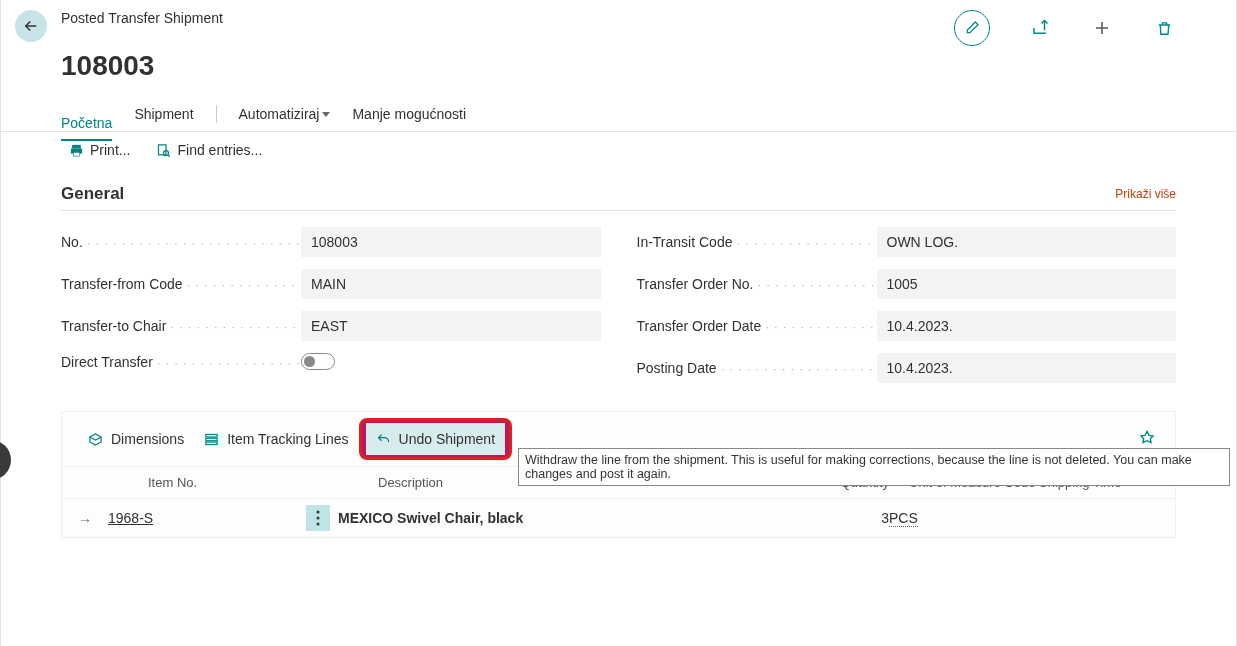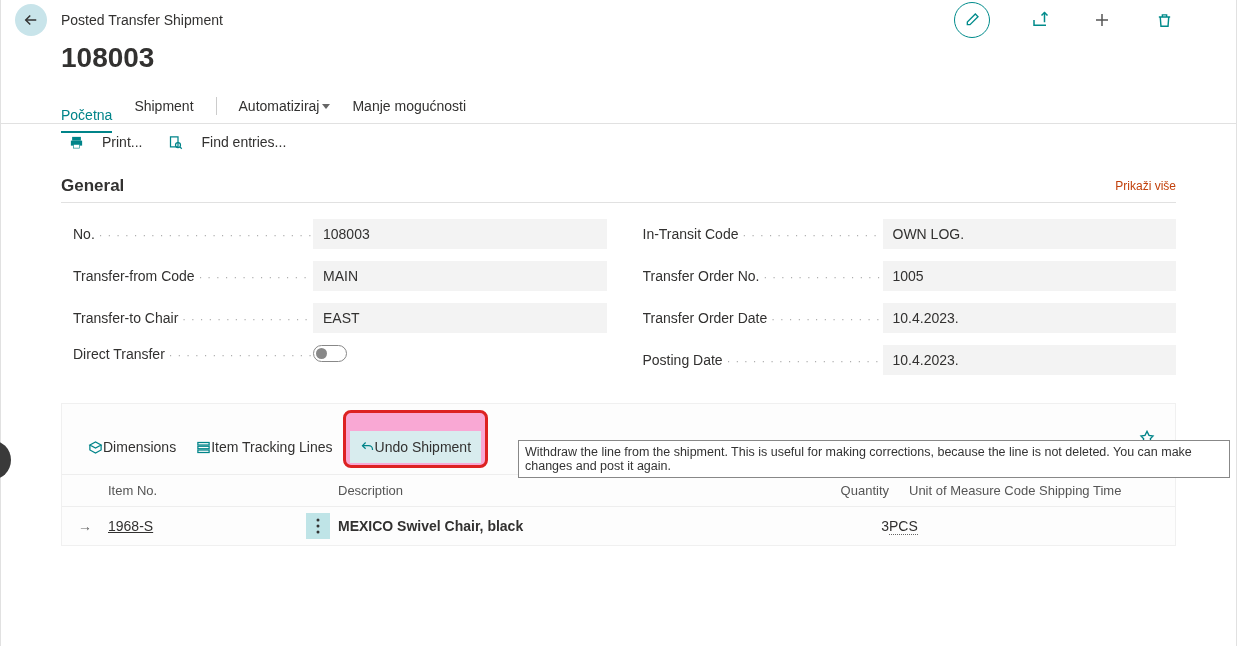--- a/index.html
+++ b/index.html
@@ -1,72 +1,72 @@
 <!DOCTYPE html>
 <html><head>
 <meta charset="utf-8">
 <style>
 * { box-sizing: border-box; margin: 0; padding: 0; font-family: "Segoe UI", Arial, sans-serif; }
 body { background: #fff; color: #323130; font-size: 14px; }
 
 .page { width: 1237px; height: 646px; position: relative; border-left: 1px solid #e1e1e1; border-right: 1px solid #e1e1e1;}
 
-.topbar { display: flex; align-items: center; padding: 2px 20px 0 14px; }
+.topbar { display: flex; padding: 10px 20px 0 14px; }
 .back-btn { width: 32px; height: 32px; border-radius: 50%; background: #c8e4ea; display: flex; align-items: center; justify-content: center; cursor: pointer; }
 .crumb { margin-left: 14px; font-size: 14px; color: #323130; }
 .top-actions { margin-left: auto; display: flex; gap: 38px; align-items: center; padding-right: 40px;}
 .round-btn { width: 36px; height: 36px; border: 1px solid #008b8b; border-radius: 50%; display: flex; align-items: center; justify-content: center; color: #008b8b; cursor: pointer; }
 .icon-btn { width: 24px; height: 24px; display: flex; align-items: center; justify-content: center; color: #008b8b; cursor: pointer; }
 
 .title { font-size: 28px; font-weight: 600; color: #323130; padding: 4px 0 14px 60px; }
 
 .tabs { display: flex; align-items: center; gap: 22px; padding: 0 60px; border-bottom: 1px solid #e1e1e1; height: 36px;}
 .tab { padding: 8px 0; cursor: pointer; font-size: 14px; color: #323130; }
 .tab.active { color: #008489; border-bottom: 2px solid #008489; font-weight: 400; margin-top: 20px; }
 .tab-sep { width: 1px; height: 18px; background: #ccc; }
 .chev { display:inline-block;width:0;height:0;border-left:4px solid transparent;border-right:4px solid transparent;border-top:5px solid #666; margin-left:3px; vertical-align: middle;}
 
 .toolbar { display: flex; gap: 26px; padding: 10px 68px; align-items: center;}
-.tool { display: flex; align-items: center; gap: 18px; cursor: pointer; color: #323130; font-size: 14px;}
+.tool { display: flex; align-items: center; gap: 6px; cursor: pointer; color: #323130; font-size: 14px;}
 .tool svg { color: #008489; }
 
 .section { padding: 16px 60px 10px 60px; }
 .section-header { display: flex; align-items: center; border-bottom: 1px solid #e1e1e1; padding-bottom: 6px;}
 .section-title { font-size: 17px; font-weight: 600; }
 .show-more { margin-left: auto; font-size: 12px; color: #c2410c; cursor: pointer;}
 
-.fields { display: flex; gap: 36px; padding-top: 16px; margin-left: 12px;}
+.fields { display: flex; gap: 36px; padding-top: 16px;}
 .col { flex: 1; display: flex; flex-direction: column; gap: 12px;}
 .field { display: flex; align-items: center; }
 .label { width: 240px; color: #323130; font-size: 14px; position: relative; overflow: hidden; white-space: nowrap;}
 .label::after { content: "· · · · · · · · · · · · · · · · · · · · · · · · · · · · · · · · · · · · · · · · · · · · · · · · · · · · · · · · · · · · · · · · · · · · · · · · · · · ·"; font-size: 11px; color: #aaa; letter-spacing: 1px; padding-left:4px;}
 .value { flex: 1; background: #f3f3f3; padding: 7px 10px; font-size: 14px; color: #323130; }
 .toggle { width: 34px; height: 17px; border-radius: 999px; background: #fff; border: 1px solid #888; position: relative;}
 .toggle .knob { width: 11px; height: 11px; border-radius: 50%; background: #888; position: absolute; top: 2px; left: 2px;}
 
 .lines-panel { margin: 18px 60px 0 60px; background: #fdfdfd; border: 1px solid #f0f0f0;}
 .lines-header { display: flex; align-items: center; padding: 8px 16px; gap: 20px; border-bottom: 1px solid #eee;}
 .lines-title { font-weight: 600; font-size: 15px; }
 .lines-tab { font-size: 14px; cursor: pointer;}
 .lines-tab.active { color: #008489; border-bottom: 1px solid #008489; }
 .lines-header .spacer { flex: 1; }
 .lines-icons { display: flex; gap: 14px; color: #008489;}
 
 .lines-toolbar { display: flex; align-items: center; padding: 6px 16px; border-bottom: 1px solid #eee; position: relative;}
-.ltool { display: flex; align-items: center; gap: 0; padding: 8px 10px; cursor: pointer; font-size: 14px; margin-top: 16px;}
+.ltool { display: flex; align-items: center; gap: 8px; padding: 8px 10px; cursor: pointer; font-size: 14px;}
 .ltool svg { color: #008489; }
-.undo-highlight { border: 3px solid #d22; border-radius: 8px; padding: 2px 4px; background: #f9a8d4;}
+.undo-highlight { border: 3px solid #d22; border-radius: 8px; padding: 2px 4px; background: #be185d;}
 .undo-highlight .ltool { background: #d8ecee; }
 .right-pin { margin-left: auto; color: #008489; cursor: pointer; padding-right: 4px;}
 
 .tooltip { position: absolute; top: 36px; left: 456px; width: 712px; background: #fff; border: 1px solid #888; padding: 4px 6px; font-size: 12.5px; color: #333; z-index: 10;}
 
 .grid-header { display: flex; padding: 8px 16px; color: #555; font-size: 13px; border-bottom: 1px solid #eee;}
 .gh-arrow { width: 30px; }
-.gh-item { width: 190px; }
+.gh-item { width: 190px; margin-left: 40px; }
 .gh-more { width: 40px; }
 .gh-desc { flex: 1; }
 .gh-qty { width: 80px; text-align: right; }
 .gh-uom { width: 150px; padding-left: 20px;}
 .gh-ship { width: 120px; }
 
 .grid-row { display: flex; align-items: center; padding: 6px 16px; font-size: 14px;}
 .gr-arrow { width: 30px; color: #666; }
 .gr-item { width: 190px; }
 .gr-item a { color: #323130; text-decoration: underline; cursor: pointer;}

